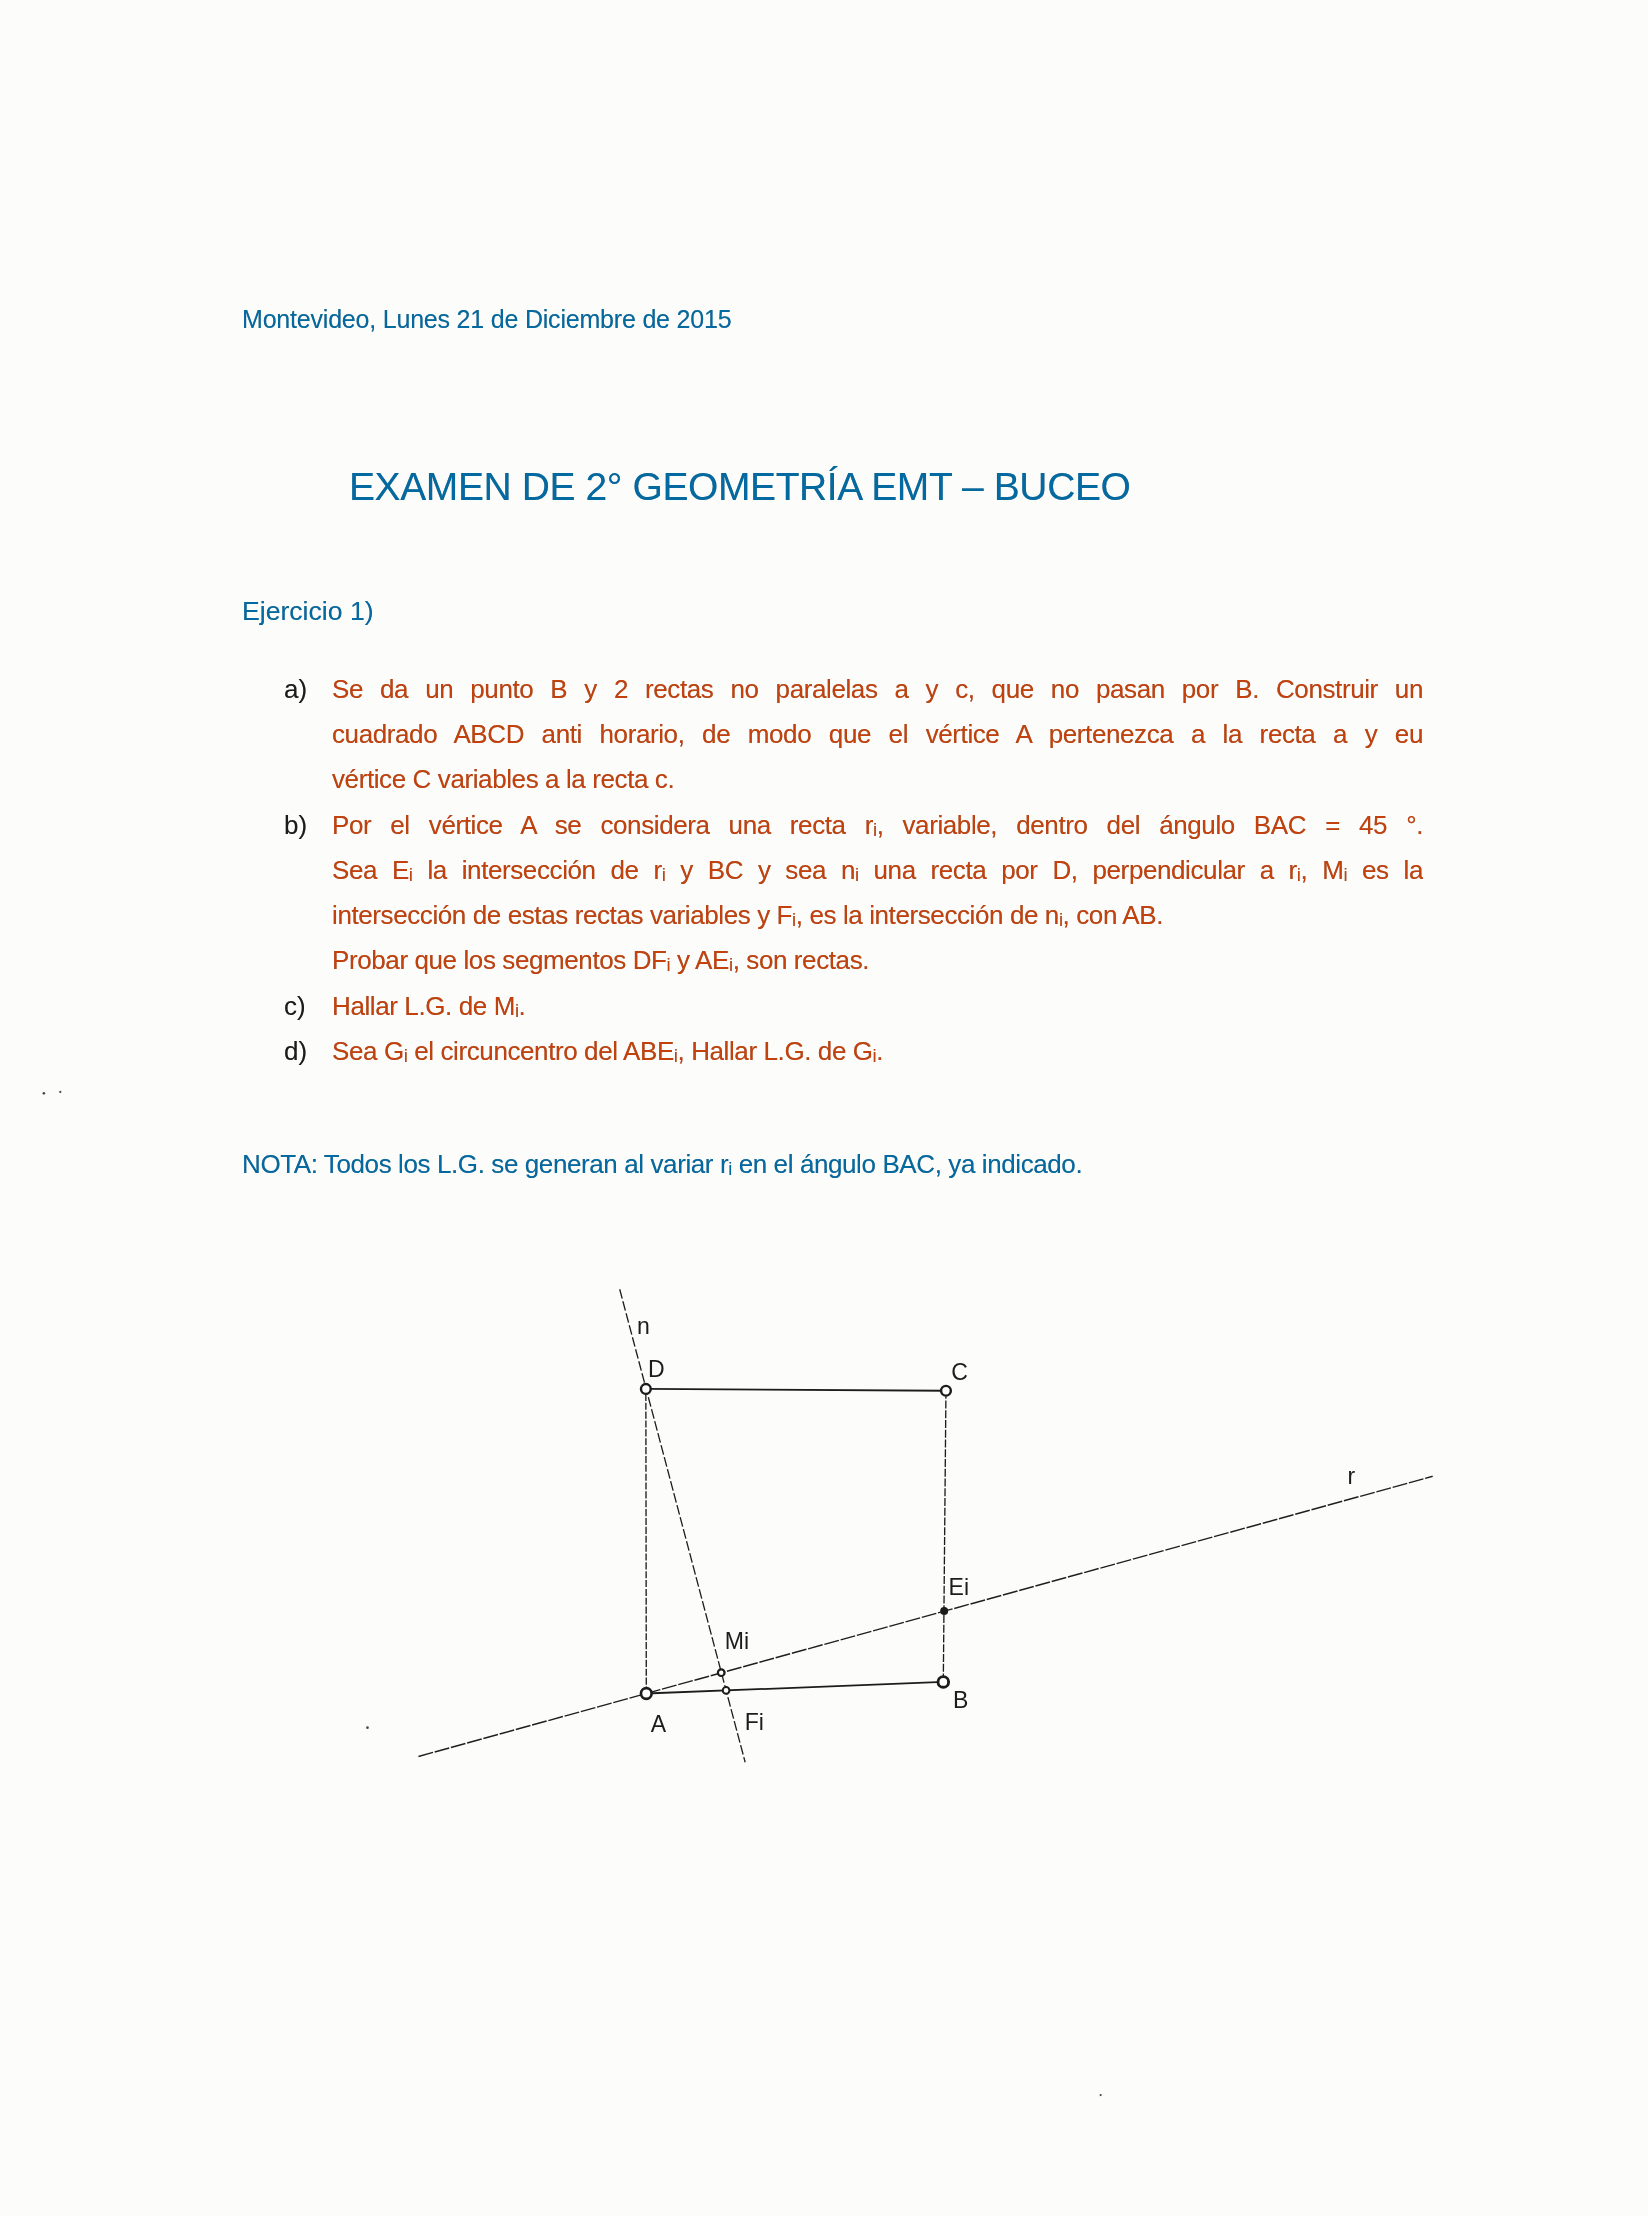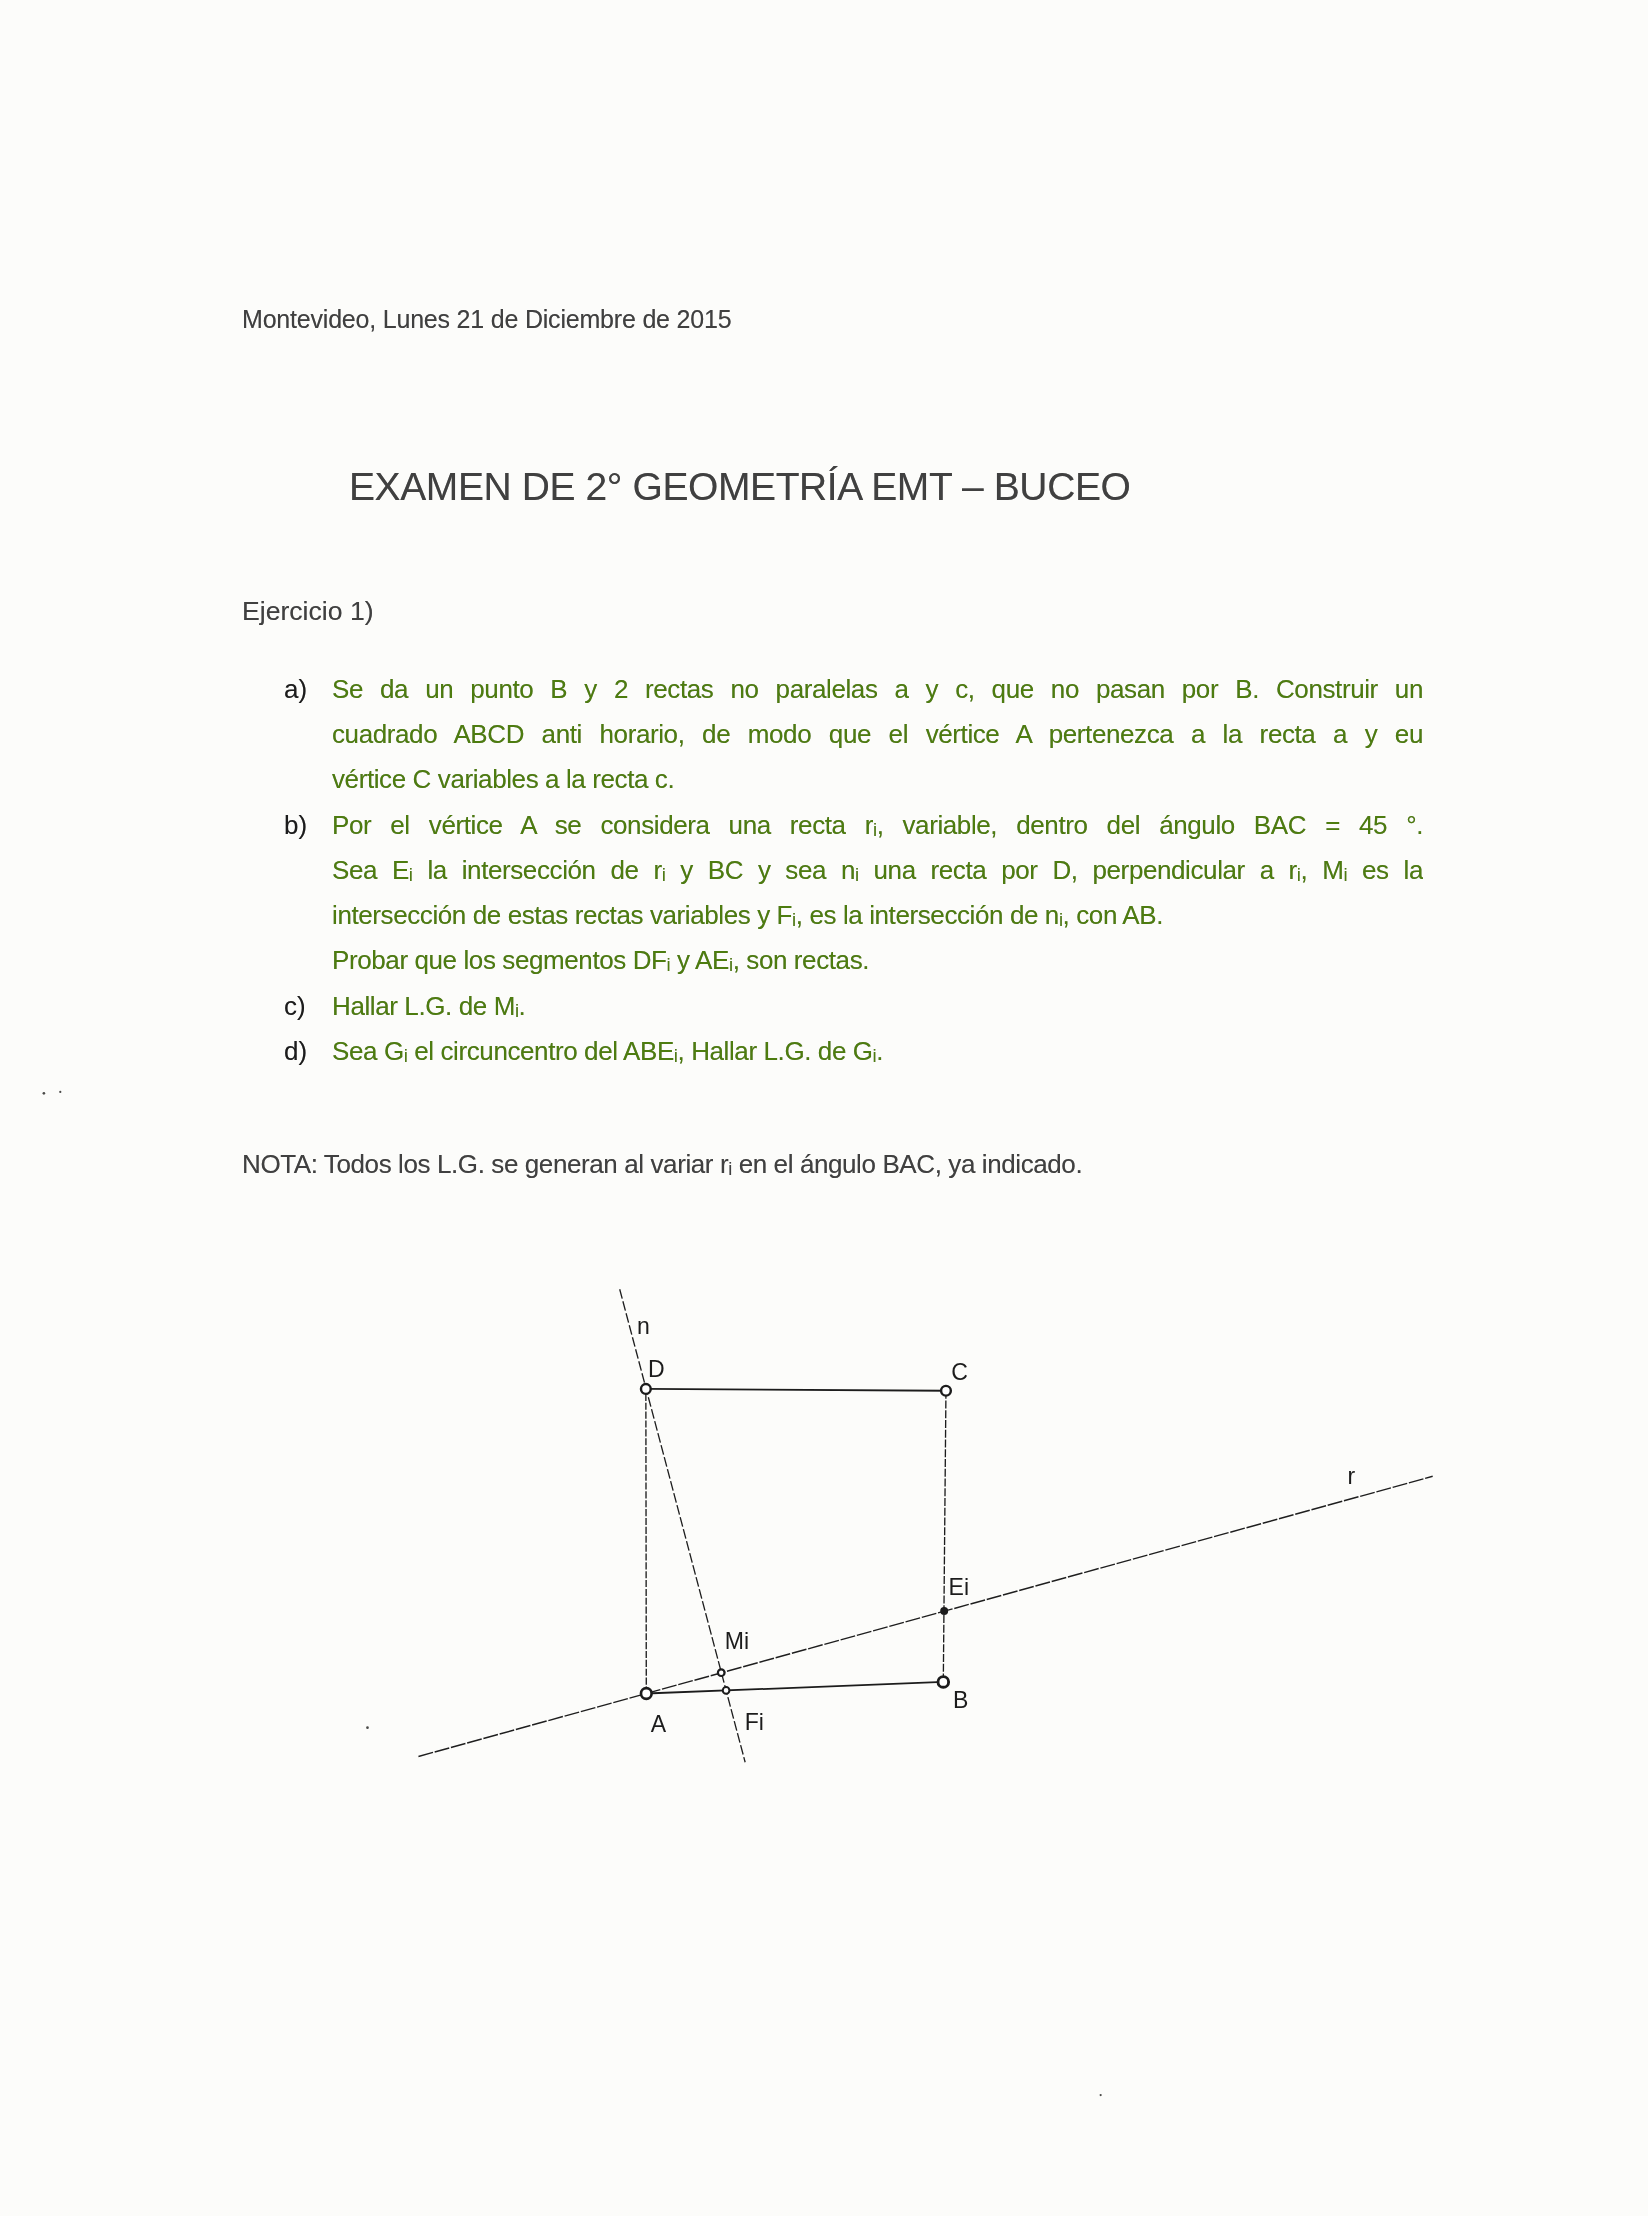--- a/index.html
+++ b/index.html
@@ -7,21 +7,21 @@
     position: relative;
     width: 1649px;
     height: 2332px;
     background: #fcfcfa;
     font-family: "Liberation Sans", "DejaVu Sans", sans-serif;
     color: #1c1c1c;
     overflow: hidden;
   }
   .txt {
     position: absolute;
-    color: #404040;
+    color: #0369a1;
     text-shadow: 0 0 0.5px rgba(25,25,25,0.38);
     white-space: nowrap;
   }
   .date   { left: 242px; top: 305px;  font-size: 25px; letter-spacing: -0.2px; }
   .title  { left: 349px; top: 437px;  font-size: 39px; letter-spacing: -0.4px; margin-top: 28px; }
   .exhead { left: 242px; top: 596px; font-size: 26.6px; }
   .note   { left: 242px; top: 1149px; font-size: 26px; letter-spacing: -0.4px; }
   .marker {
     position: absolute;
     left: 284px;
@@ -32,21 +32,21 @@
     text-shadow: 0 0 0.5px rgba(25,25,25,0.38);
   }
   .line {
     position: absolute;
     left: 332px;
     width: 1091px;
     height: 43px;
     font-size: 26px;
     line-height: 43px;
     letter-spacing: -0.4px;
-    color: #4d7c0f;
+    color: #c2410c;
     text-shadow: 0 0 0.5px rgba(25,25,25,0.38);
     overflow: hidden;
     white-space: normal;
   }
   .just { text-align: justify; text-align-last: justify; }
   .just::after { content: ""; display: inline-block; width: 100%; height: 0; }
   .fig { position: absolute; left: 0; top: 0; }
   .fig text {
     font-family: "Liberation Sans", "DejaVu Sans", sans-serif;
     font-size: 52px;

